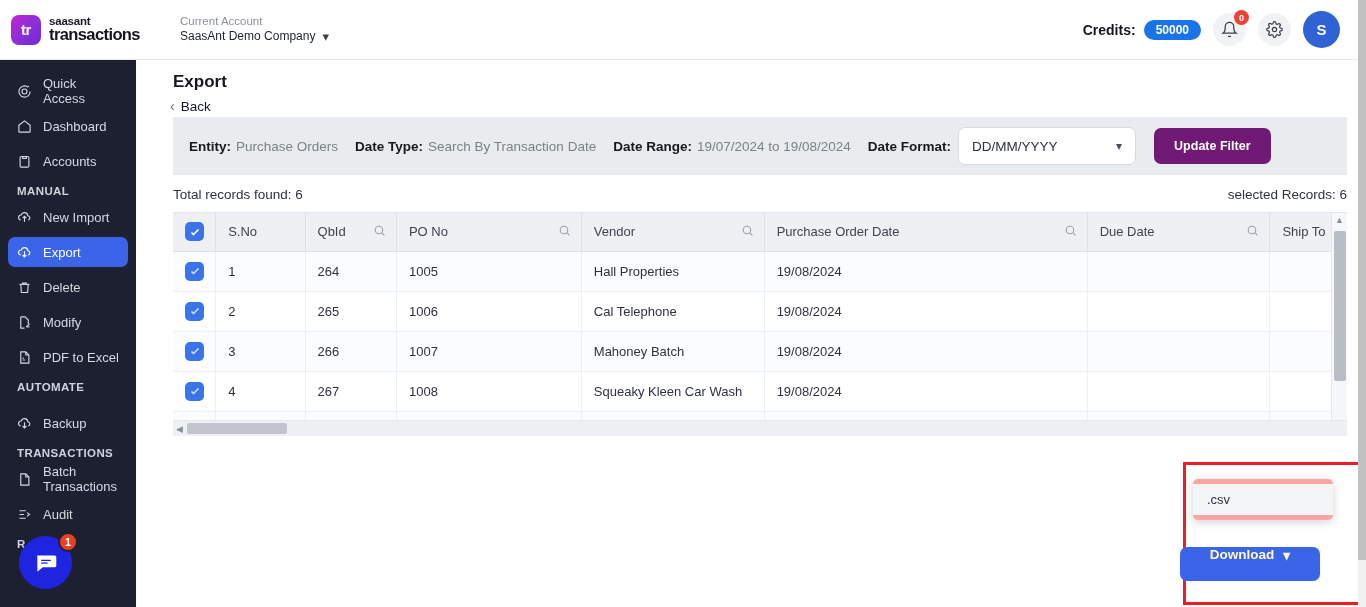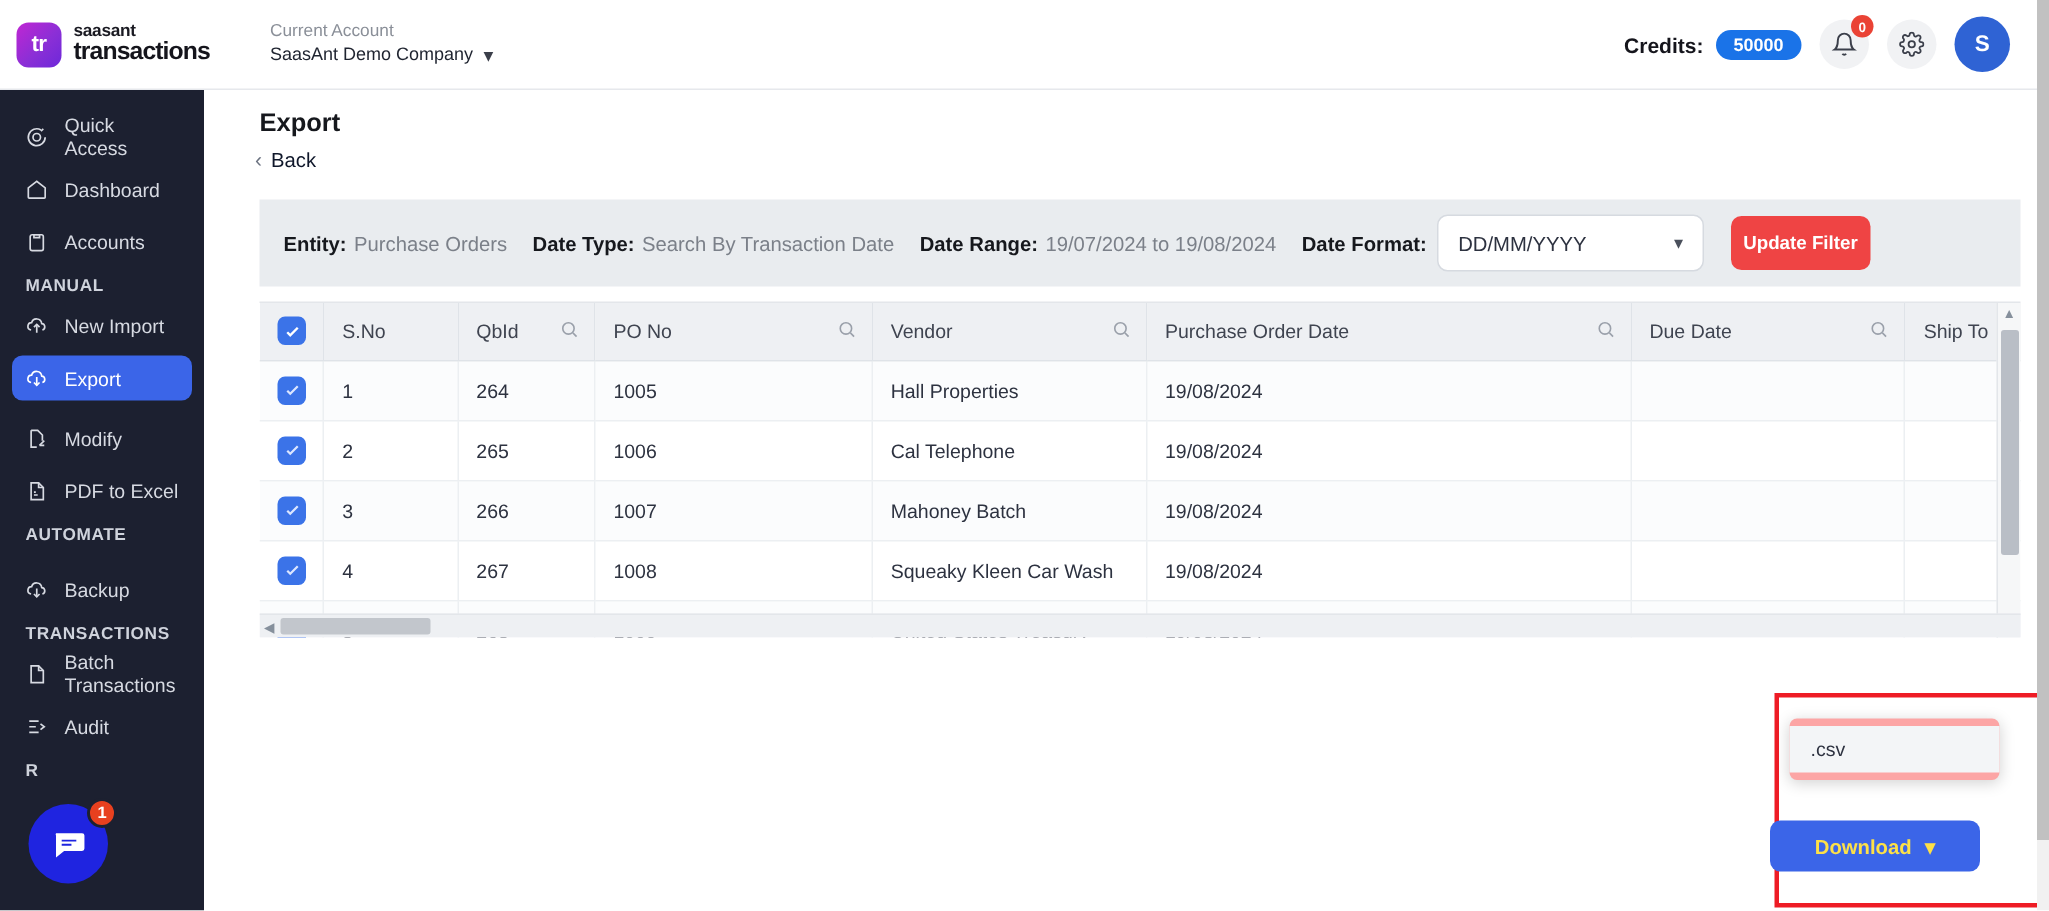--- a/index.html
+++ b/index.html
@@ -92,34 +92,34 @@
   .main {
     position:absolute; top:60px; left:162px; width:1196px; height:547px;
     background:#fff; overflow:hidden;
   }
   .page-title { font-size:17px; font-weight:700; color:#16181d; padding: 12px 0 0 11px; }
   .back-row { display:flex; align-items:center; gap:6px; padding: 6px 0 0 8px; }
   .back-chevron { color:#6b7280; font-size:14px; }
   .back-link { color:#0f172a; font-size:13.5px; }
 
   .filterbar {
-    margin: 19px 11px 0 11px; height: 58px; background:#e9ecef;
+    margin: 3px 11px 0 11px; height: 58px; background:#e9ecef;
     display:flex; align-items:center; padding: 0 16px; gap: 0px;
   }
   .fb-key { font-size:13.5px; font-weight:700; color:#16181d; }
   .fb-val { font-size:13.5px; color:#7b8089; margin-left:5px; margin-right:17px; }
   .date-select {
     margin-left:7px; width:178px; height:38px; background:#fff; border:1px solid #d6dae0;
     border-radius:7px; display:flex; align-items:center; padding:0 13px;
     font-size:13.5px; color:#2d3240;
   }
   .ds-caret { margin-left:auto; color:#4a505c; font-size:12px; }
   .update-btn {
-    margin-left:18px; background:#ef4444; color:#fff; font-size:12.5px; font-weight:700;
-    border-radius:7px; padding: 11px 8px; border:none;
+    margin-left:18px; background:#701a75; color:#fff; font-size:12.5px; font-weight:700;
+    border-radius:7px; padding: 11px 20px; border:none;
   }
 
   .counts { display:flex; align-items:center; padding: 12px 11px 0 11px; }
   .count-left { font-size:13.5px; color:#2d3240; }
   .count-right { margin-left:auto; font-size:13.5px; color:#2d3240; }
 
   
   .table-wrap {
     position:relative; margin: 10px 11px 0 11px; height:224px;
     border-top:1px solid #e3e6ea; overflow:hidden;
@@ -170,23 +170,23 @@
   .dl-menu {
     position:absolute; left:1031px; top:419px; width:140px;
     background:#fca5a5; border-radius:5px;
     box-shadow: 0 2px 10px rgba(0,0,0,.18); padding: 5px 0;
     z-index: 52;
   }
   .dl-opt { font-size:13px; color:#2d3240; padding: 8px 14px; }
   .dl-opt.hover { background:#f3f5f7; }
   .dl-btn {
     position:absolute; left:1018px; top:487px; width:140px; height:34px;
-    background:#3b65e8; color:#fde047; border-radius:7px; border:none;
+    background:#3b65e8; color:#fef9c3; border-radius:7px; border:none;
     font-size:13.5px; font-weight:600;
-    display:flex; align-items:center; justify-content:center; gap:9px;
+    display:flex; align-items:flex-start; justify-content:center; gap:9px;
     z-index: 52;
   }
 
   
   .browser-scroll {
     position:absolute; right:0; top:0; width:8px; height:607px;
     background:#f1f1f1; z-index: 60;
   }
   .bs-thumb { position:absolute; left:0; top:0; width:8px; height:560px; background:#c1c1c1; }
 </style>
@@ -287,20 +287,30 @@
       <span class="nav-icon">
         <svg width="15" height="15" viewBox="0 0 24 24" fill="none" stroke="currentColor" stroke-width="1.8">
           <path d="M6 16a4 4 0 0 1 .6-7.96 5.5 5.5 0 0 1 10.7 1.1A3.5 3.5 0 0 1 18 16"></path>
           <path d="M12 10v9"></path>
             <path d="M9 16l3 3 3-3"></path>
         </svg>
       </span>
       <span>Export</span>
     </div>
     <div class="nav-gap"></div>
+    <div class="nav-item">
+      <span class="nav-icon">
+        <svg width="15" height="15" viewBox="0 0 24 24" fill="none" stroke="currentColor" stroke-width="1.8">
+          <path d="M4 7h16"></path>
+            <path d="M9 7V5h6v2"></path>
+            <path d="M6 7l1 13h10l1-13"></path>
+        </svg>
+      </span>
+      <span>Delete</span>
+    </div>
     <div class="nav-gap"></div>
     <div class="nav-item">
       <span class="nav-icon">
         <svg width="15" height="15" viewBox="0 0 24 24" fill="none" stroke="currentColor" stroke-width="1.8">
           <path d="M6 3h7l5 5v6"></path>
             <path d="M6 3v18h6"></path>
             <path d="M15 19l5-5"></path>
             <path d="M20 19h-5"></path>
         </svg>
       </span>
@@ -387,20 +397,24 @@
       <span class="fb-key">Date Format:</span>
 
       <div class="date-select">
         <span>DD/MM/YYYY</span>
         <span class="ds-caret">▾</span>
       </div>
 
       <button class="update-btn">Update Filter</button>
     </div>
 
+    <div class="counts">
+      <span class="count-left">Total records found: 6</span>
+      <span class="count-right">selected Records: 6</span>
+    </div>
 
     <div class="table-wrap">
       <table>
         <colgroup>
           <col style="width:42px">
             <col style="width:88px">
             <col style="width:90px">
           <col style="width:182px">
             <col style="width:180px">
             <col style="width:318px">

